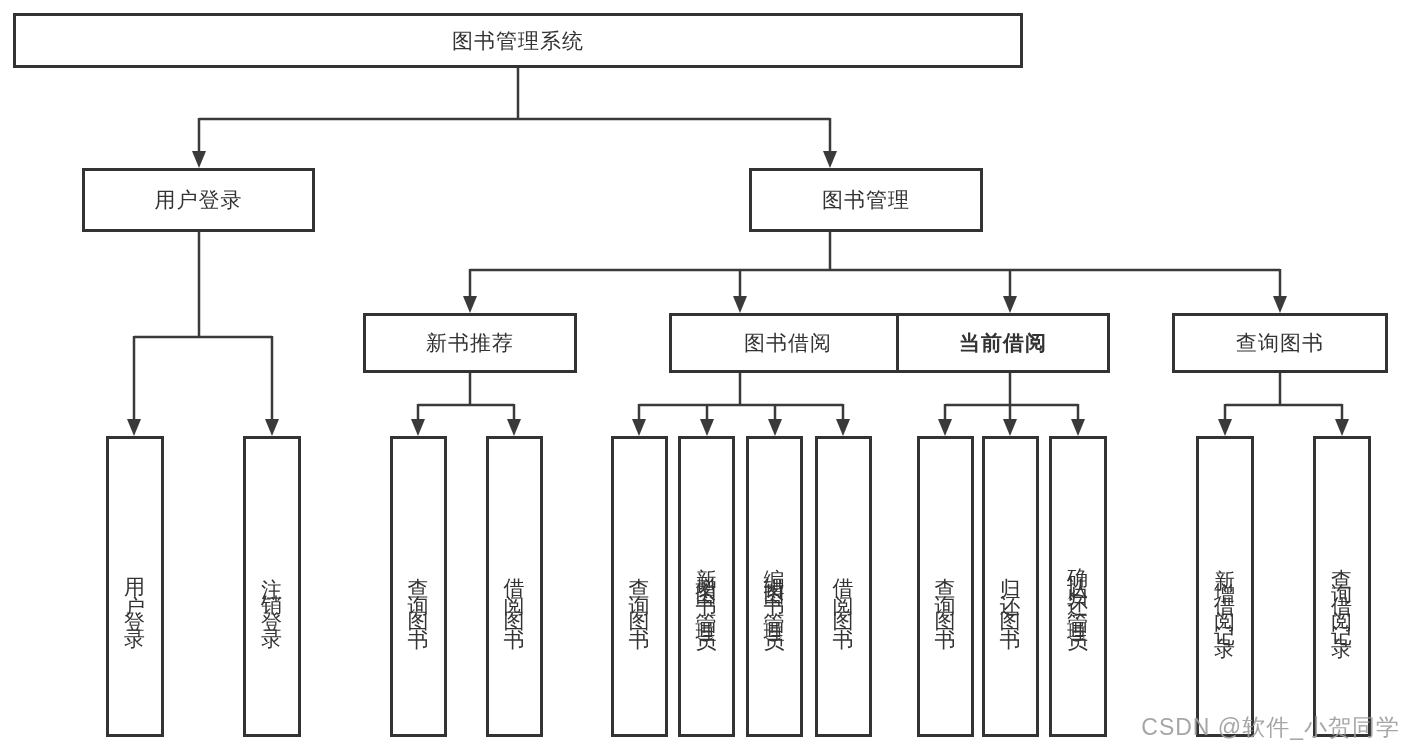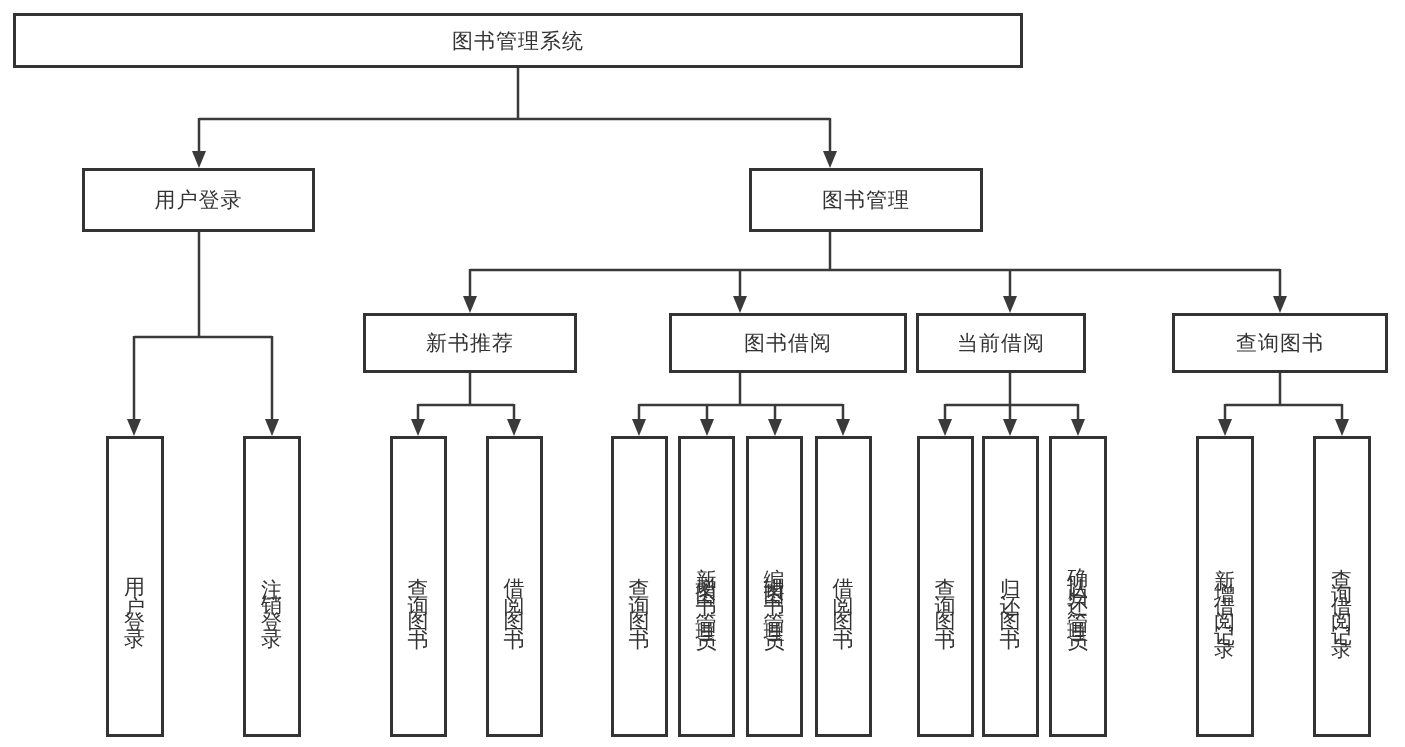--- a/index.html
+++ b/index.html
@@ -51,21 +51,21 @@
   }
   .v4 span { letter-spacing: 17px; margin-bottom: -17px; }
   .v6 span { letter-spacing: 14px; margin-bottom: -14px; }
   .v9 span { letter-spacing: 9px;  margin-bottom: -9px;  }
 
   #n-root   { left: 13px;  top: 13px;  width: 1010px; height: 55px; }
   #n-login  { left: 82px;  top: 168px; width: 233px;  height: 64px; }
   #n-mgmt   { left: 749px; top: 168px; width: 234px;  height: 64px; }
   #n-l3-0   { left: 363px;  top: 313px; width: 214px; height: 60px; }
   #n-l3-1   { left: 633px;  top: 313px; width: 238px; height: 60px; margin-left: 36px; }
-  #n-l3-2   { left: 916px;  top: 313px; width: 170px; height: 60px; }
+  #n-l3-2   { left: 896px;  top: 313px; width: 214px; height: 60px; font-weight: bold; }
   #n-l3-3   { left: 1172px; top: 313px; width: 216px; height: 60px; }
 
   #lf-g1-0 { left: 106px;  width: 58px; }
   #lf-g1-1 { left: 243px;  width: 58px; }
   #lf-g2-0 { left: 390px; }
   #lf-g2-1 { left: 486px; }
   #lf-g3-0 { left: 611px; }
   #lf-g3-1 { left: 678px; }
   #lf-g3-2 { left: 746px; }
   #lf-g3-3 { left: 815px; }
@@ -192,14 +192,15 @@
     <span>确认归还（管理员）</span>
   </div>
 
   <div id="lf-g5-0" class="v-box v6">
     <span>新增借阅记录</span>
   </div>
   <div id="lf-g5-1" class="v-box v6">
     <span>查询借阅记录</span>
   </div>
 
+  <div id="watermark">CSDN @软件_小贺同学</div>
 
 </div>
 
 </body></html>

